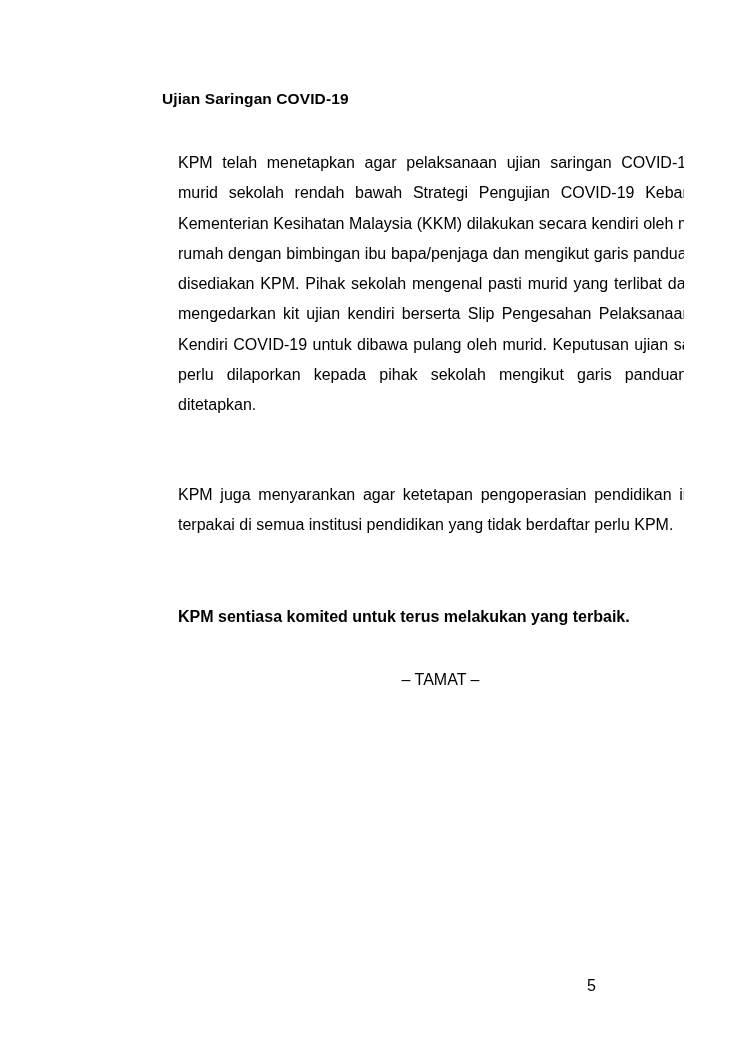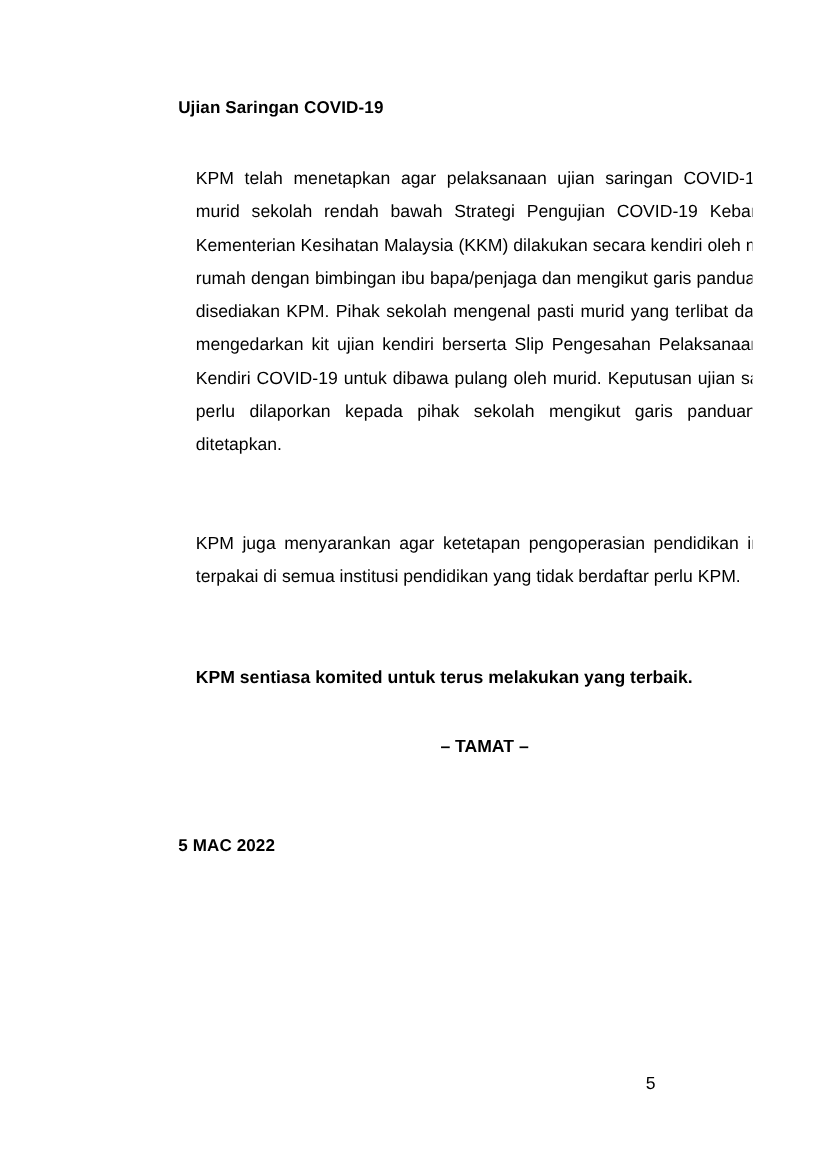--- a/index.html
+++ b/index.html
@@ -57,21 +57,20 @@
   .para-3 { top: 602px; text-align: left; font-weight: bold; }
 
   .closing-line {
     position: absolute;
     left: 0;
     width: 100%;
     text-align: center;
     font-size: 16px;
     line-height: 30.3px;
     margin: 0;
-    font-weight: bold;
   }
 
   .tamat { top: 665px; }
 
   .signature-block {
     position: absolute;
     left: 0;
     top: 755px;
     width: 100%;
     font-size: 15.5px;
@@ -102,19 +101,18 @@
 
     <p class="para para-1">KPM telah menetapkan agar pelaksanaan ujian saringan COVID-19 bagi murid sekolah rendah bawah Strategi Pengujian COVID-19 Kebangsaan Kementerian Kesihatan Malaysia (KKM) dilakukan secara kendiri oleh murid di rumah dengan bimbingan ibu bapa/penjaga dan mengikut garis panduan yang disediakan KPM. Pihak sekolah mengenal pasti murid yang terlibat dan akan mengedarkan kit ujian kendiri berserta Slip Pengesahan Pelaksanaan Ujian Kendiri COVID-19 untuk dibawa pulang oleh murid. Keputusan ujian saringan perlu dilaporkan kepada pihak sekolah mengikut garis panduan yang ditetapkan.</p>
 
     <p class="para para-2">KPM juga menyarankan agar ketetapan pengoperasian pendidikan ini turut terpakai di semua institusi pendidikan yang tidak berdaftar perlu KPM.</p>
 
     <p class="para para-3">KPM sentiasa komited untuk terus melakukan yang terbaik.</p>
 
     <p class="closing-line tamat">– TAMAT –</p>
 
     <div class="signature-block">
-      <span class="signature-line">5 MAC 2022</span>
     </div>
 
   </div>
 
   <div class="page-number">5</div>
 </div>
 
 </body></html>

